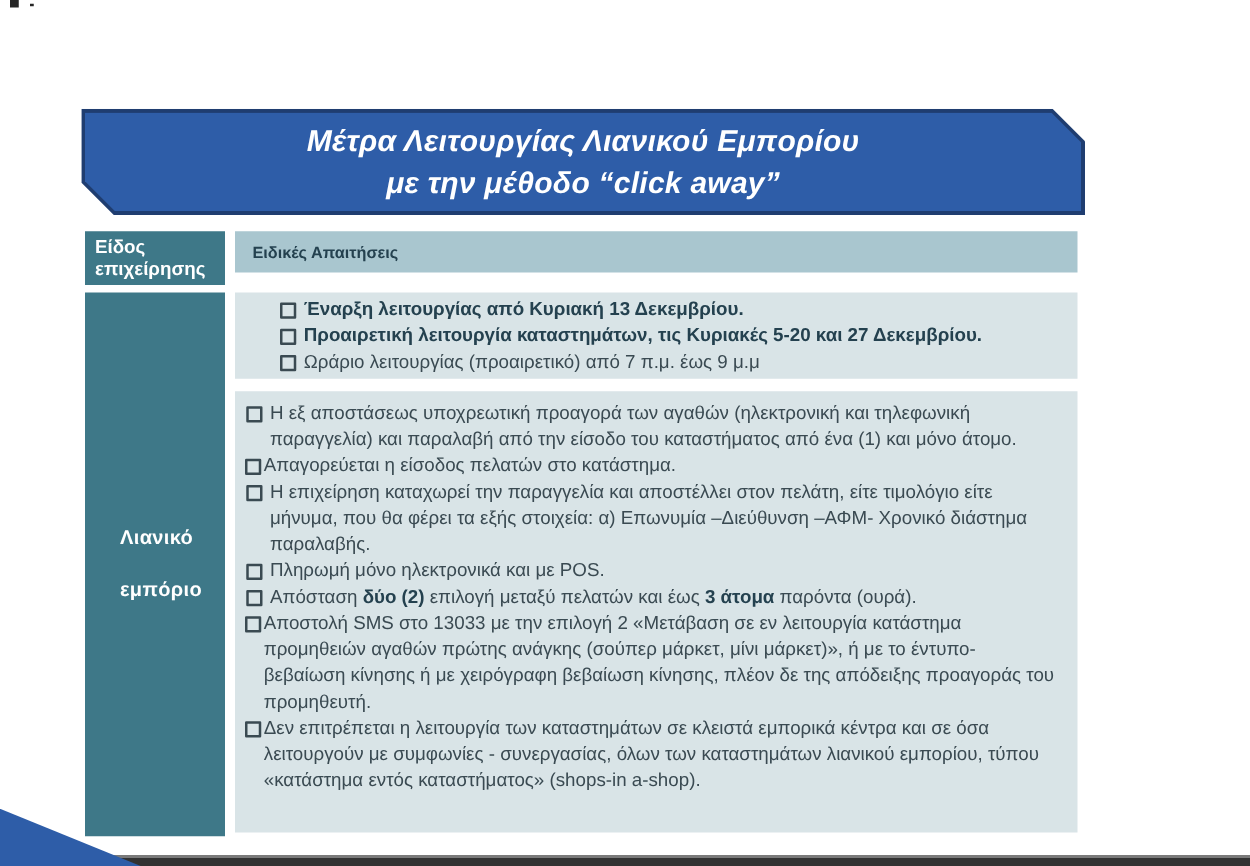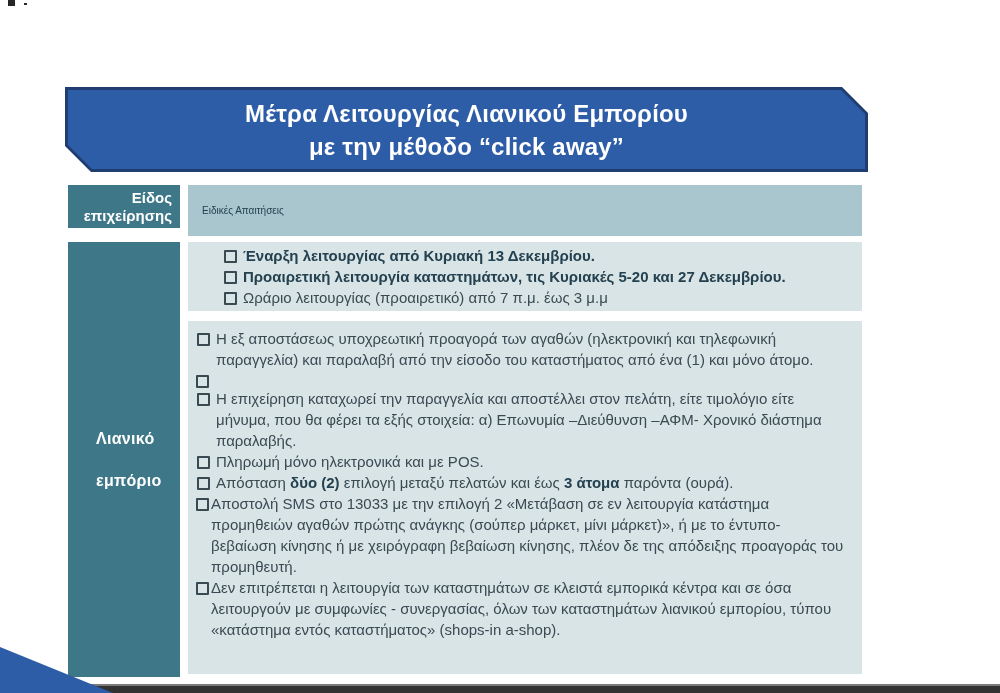--- a/index.html
+++ b/index.html
@@ -12,35 +12,35 @@
   
   .banner-outer{
     position:absolute;left:65px;top:87px;width:803px;height:85px;
     background:var(--c-banner_border,#1f3d70);
     clip-path:polygon(0 0, calc(100% - 26px) 0, 100% 26px, 100% 100%, 26px 100%, 0 calc(100% - 26px));
   }
   .banner-inner{
     position:absolute;inset:3px;background:var(--c-banner,#2e5da8);
     clip-path:polygon(0 0, calc(100% - 24px) 0, 100% 24px, 100% 100%, 24px 100%, 0 calc(100% - 24px));
     display:flex;flex-direction:column;justify-content:center;align-items:center;
-    color:#ffffff;font-weight:bold;font-size:24px;line-height:33px;
+    color:#ffffff;font-style:italic;font-weight:bold;font-size:24px;line-height:33px;
     letter-spacing:.2px;
   }
   
   .table{position:absolute;left:68px;top:185px;display:grid;
     grid-template-columns:112px 674px;column-gap:8px;row-gap:6px;}
   .cell{box-sizing:border-box;}
   .cell-head-left{
     height:43px;background:var(--c-teal,#3e7888);color:#fff;
-    display:flex;align-items:center;justify-content:center;text-align:right;
+    display:flex;align-items:center;justify-content:center;text-align:left;
     font-weight:bold;font-size:15px;line-height:18px;padding:0 8px;
   }
   .cell-head-right{
-    height:51px;background:var(--c-header_bg,#a9c6cf);color:var(--c-text_strong,#24414f);
-    display:flex;align-items:center;font-weight:normal;font-size:10px;padding-left:14px;
+    height:33px;background:var(--c-header_bg,#a9c6cf);color:var(--c-text_strong,#24414f);
+    display:flex;align-items:center;font-weight:bold;font-size:13px;padding-left:14px;
   }
   .cell-body-left{
     grid-row:2 / span 2;align-self:start;height:435px;
     background:var(--c-teal,#3e7888);color:#fff;
     display:flex;flex-direction:column;justify-content:center;gap:24px;
     padding-left:28px;font-size:16px;font-weight:600;letter-spacing:.3px;
   }
   .block{background:var(--c-block_bg,#d9e4e7);padding:3px 12px 3px 8px;}
   .block-1{height:69px;padding-left:35px;}
   .block-2{height:353px;padding-top:7px;}
@@ -84,30 +84,31 @@
       <div class="req-item">
         <span class="cb"></span>
         <span class="req-text"><span class="b">Έναρξη λειτουργίας από Κυριακή 13 Δεκεμβρίου.</span></span>
       </div>
       <div class="req-item">
         <span class="cb"></span>
         <span class="req-text"><span class="b">Προαιρετική λειτουργία καταστημάτων, τις Κυριακές 5-20 και 27 Δεκεμβρίου.</span></span>
       </div>
       <div class="req-item">
         <span class="cb"></span>
-        <span class="req-text"><span>Ωράριο λειτουργίας (προαιρετικό) από 7 π.μ. έως 3 μ.μ</span></span>
+        <span class="req-text"><span>Ωράριο λειτουργίας (προαιρετικό) από 7 π.μ. έως 9 μ.μ</span></span>
       </div>
     </div>
   <div class="cell block block-2">
       <div class="req-item">
         <span class="cb"></span>
         <span class="req-text"><span>Η εξ αποστάσεως υποχρεωτική προαγορά των αγαθών (ηλεκτρονική και τηλεφωνική παραγγελία) και παραλαβή  από την είσοδο του καταστήματος  από ένα (1) και μόνο άτομο.</span></span>
       </div>
       <div class="req-item tight">
         <span class="cb"></span>
+        <span class="req-text"><span>Απαγορεύεται η είσοδος πελατών στο κατάστημα.</span></span>
       </div>
       <div class="req-item">
         <span class="cb"></span>
         <span class="req-text"><span>Η επιχείρηση καταχωρεί την παραγγελία και αποστέλλει στον πελάτη, είτε τιμολόγιο είτε μήνυμα, που θα φέρει  τα εξής στοιχεία: α) Επωνυμία –Διεύθυνση –ΑΦΜ- Χρονικό διάστημα παραλαβής.</span></span>
       </div>
       <div class="req-item">
         <span class="cb"></span>
         <span class="req-text"><span>Πληρωμή μόνο ηλεκτρονικά και με POS.</span></span>
       </div>
       <div class="req-item">

